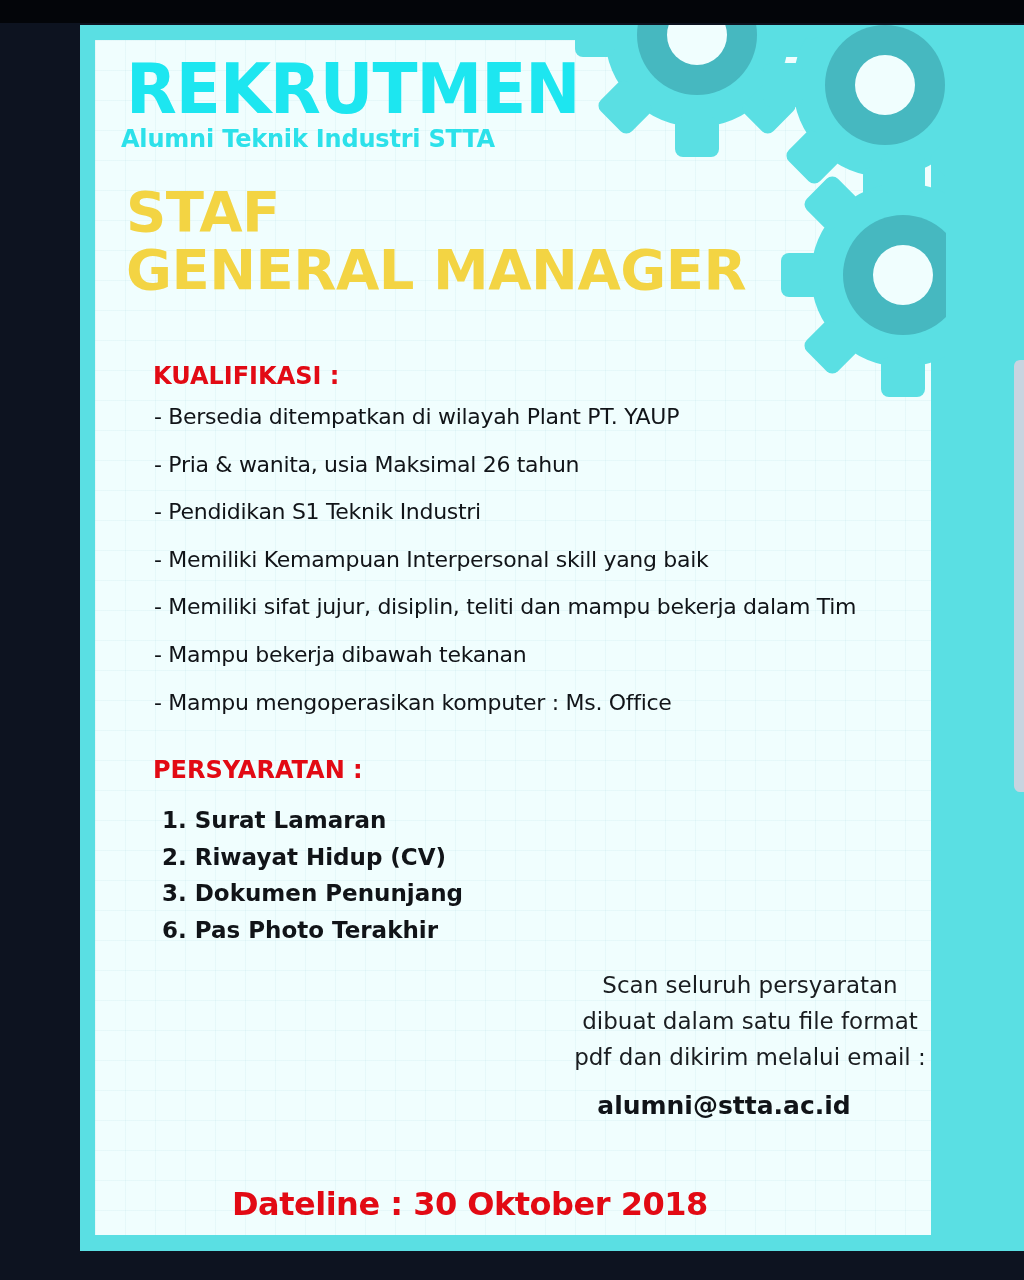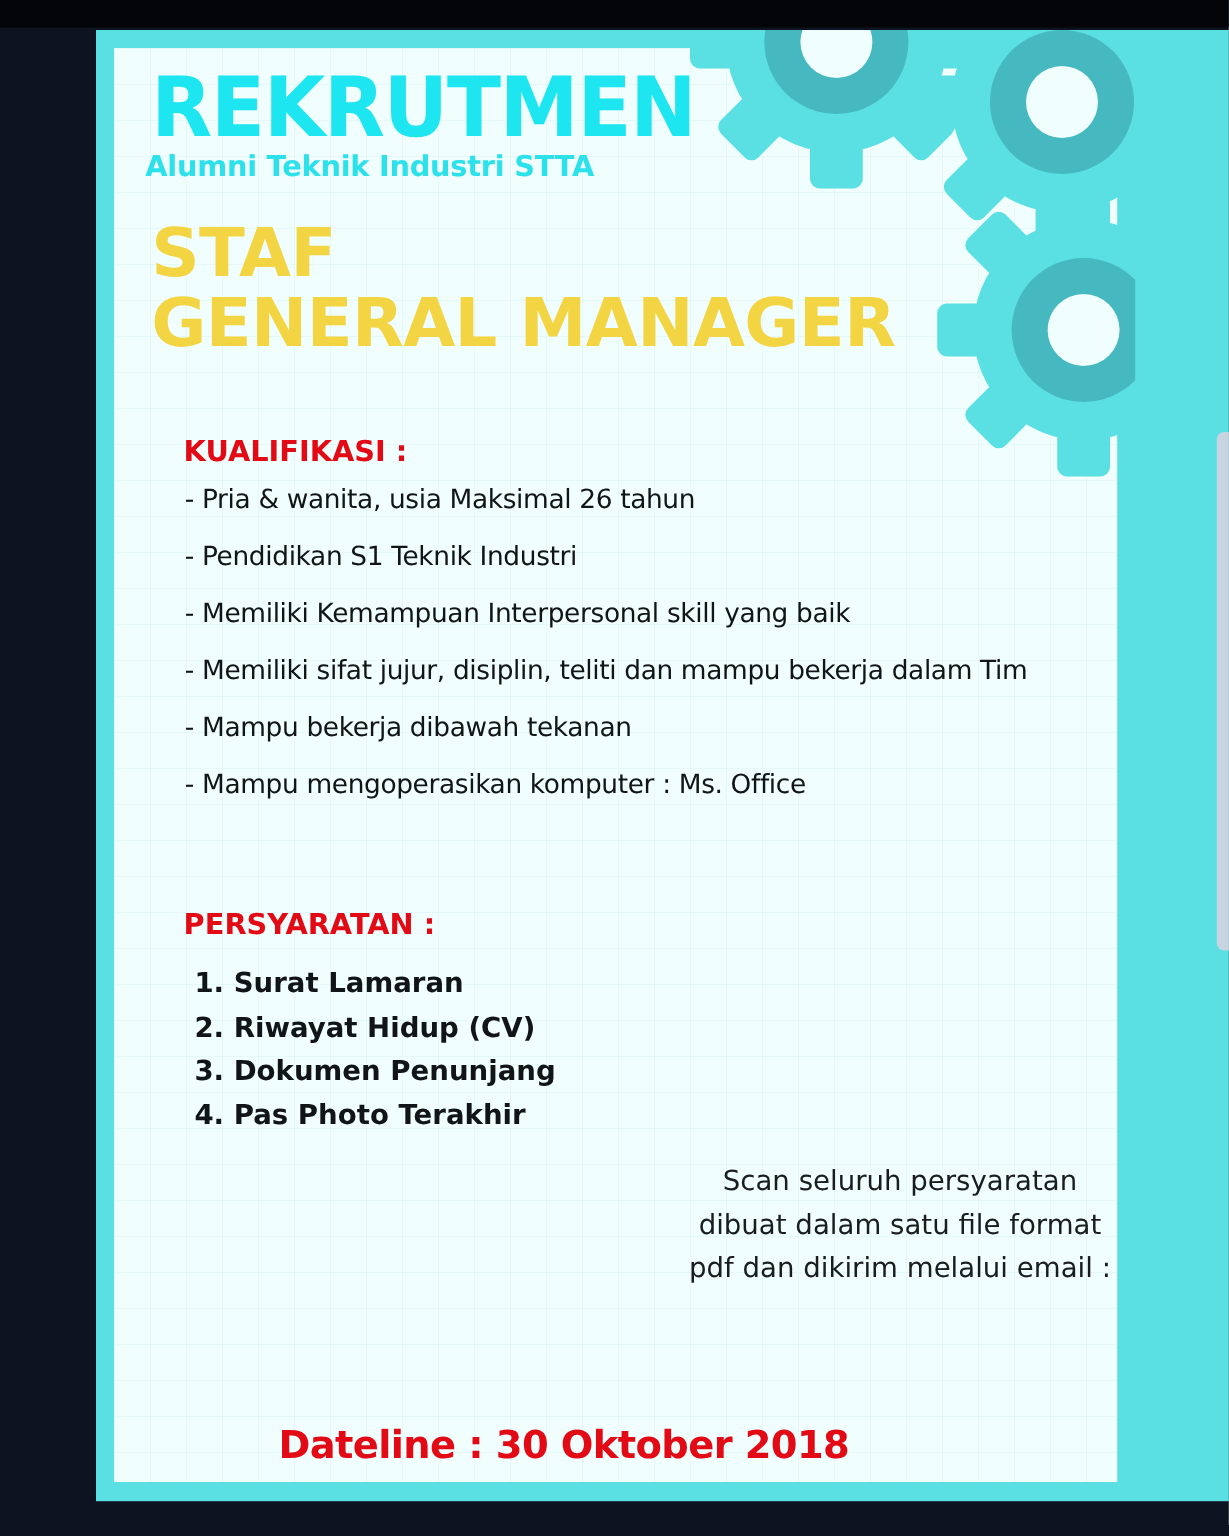--- a/index.html
+++ b/index.html
@@ -139,38 +139,40 @@
   <div class="title">REKRUTMEN</div>
   <div class="subtitle">Alumni Teknik Industri STTA</div>
 
   <div class="job-title">
     <div>STAF</div>
     <div>GENERAL MANAGER</div>
   </div>
 
   <div class="section-heading kual-heading">KUALIFIKASI :</div>
   <ul class="qual-list">
+    <li>- Bersedia ditempatkan di wilayah Plant PT. YAUP</li>
     <li>- Pria &amp; wanita, usia Maksimal 26 tahun</li>
     <li>- Pendidikan S1 Teknik Industri</li>
     <li>- Memiliki Kemampuan Interpersonal skill yang baik</li>
     <li>- Memiliki sifat jujur, disiplin, teliti dan mampu bekerja dalam Tim</li>
     <li>- Mampu bekerja dibawah tekanan</li>
     <li>- Mampu mengoperasikan komputer : Ms. Office</li>
   </ul>
 
   <div class="section-heading pers-heading">PERSYARATAN :</div>
   <ol class="req-list">
     <li>1. Surat Lamaran</li>
     <li>2. Riwayat Hidup (CV)</li>
     <li>3. Dokumen Penunjang</li>
-    <li>4. Pas Photo Terakhir</li>
+    <li>6. Pas Photo Terakhir</li>
   </ol>
 
   <div class="instructions">
     <div>Scan seluruh persyaratan</div>
     <div>dibuat dalam satu file format</div>
     <div>pdf dan dikirim melalui email :</div>
   </div>
+  <div class="email">alumni@stta.ac.id</div>
 
   <div class="deadline">Dateline : 30 Oktober 2018</div>
 </div>
 
 <div class="scroll-handle"></div>
 
 </body></html>

